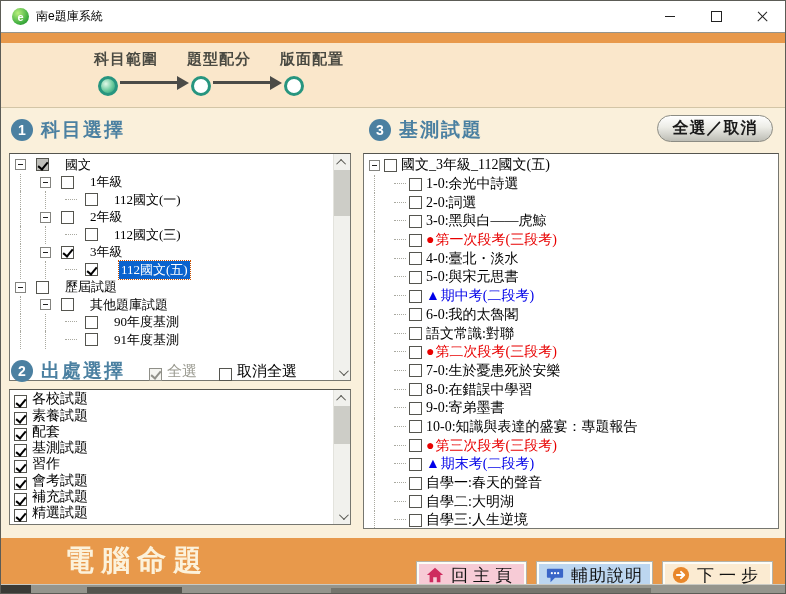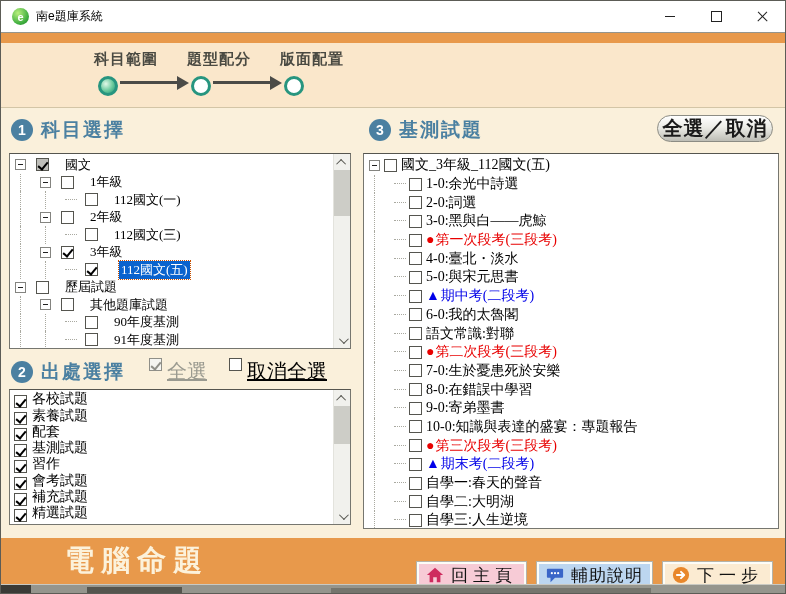--- a/index.html
+++ b/index.html
@@ -31,21 +31,21 @@
   .step.active .step-circle{background:radial-gradient(circle at 35% 35%,#e2f8e8,#67c89b 55%,#1f8f78);}
   .arrow{position:absolute;top:38px;height:3px;background:#4B4B47;}
   .arrow::after{content:"";position:absolute;right:-12px;top:-5.5px;width:0;height:0;
     border-left:12px solid #4B4B47;border-top:7px solid transparent;border-bottom:7px solid transparent;}
 
   
   .sec-h{position:absolute;display:flex;align-items:center;}
   .num{width:22px;height:22px;border-radius:50%;background:#4B80A1;color:#fff;font-weight:bold;
     font-size:14px;display:flex;align-items:center;justify-content:center;flex:none;}
   .sec-title{margin-left:8px;font-size:19px;font-weight:bold;color:#4B80A1;letter-spacing:2px;white-space:nowrap;}
-  .hdr-cb{display:flex;align-items:flex-start;font-size:20px;color:#000;text-decoration:underline;}
+  .hdr-cb{display:flex;align-items:flex-end;font-size:15px;color:#000;}
   .hdr-cb .cb{margin-right:5px;}
   .hdr-cb.disabled{color:#9a9a90;}
 
   
   .panel{position:absolute;background:#fff;border:1px solid #76766f;border-top-color:#55554f;
     box-sizing:border-box;overflow:hidden;}
   .panel-inner{position:absolute;left:1px;top:0;right:18px;bottom:0;overflow:hidden;padding-top:2px;}
   .panel-inner.no-sb{right:1px;}
 
   
@@ -84,21 +84,21 @@
   .marker{margin-right:1px;}
 
   
   .lrow{display:flex;align-items:flex-end;height:16.3px;font-family:"Liberation Serif",serif;font-size:14px;}
   .lrow .cb{margin-left:3px;margin-right:5px;}
   .llabel{color:#000;white-space:nowrap;}
 
   
   .toggle-btn{position:absolute;left:656px;top:114px;width:116px;height:27px;border-radius:14px;
     background:linear-gradient(#ffffff,#ECECE6 45%,#BDBDB5);border:1px solid #8c8c84;
-    font-size:20px;font-weight:bold;color:#1a1a1a;display:flex;align-items:center;justify-content:center;
+    font-size:16px;font-weight:bold;color:#1a1a1a;display:flex;align-items:center;justify-content:center;
     letter-spacing:1px;box-sizing:border-box;cursor:default;}
 
   
   .footer{position:absolute;left:0;top:537px;width:100%;height:46px;background:#E8994B;
     display:flex;align-items:center;}
   .brand{margin-left:64px;font-size:29px;font-weight:bold;color:#FCF2DB;letter-spacing:7px;white-space:nowrap;}
   .fbtns{margin-left:auto;margin-right:12px;display:flex;gap:9px;}
   .fbtn{height:29px;padding:0 9px;display:flex;align-items:center;gap:7px;border:1px solid #b3b3aa;
     box-shadow:inset 0 0 0 2px #fdfdf8;font-size:17px;color:#111;letter-spacing:3px;white-space:nowrap;box-sizing:border-box;margin-top:28px;}
   .fbtn.home-icon{background:#F7CBD6;letter-spacing:5px;}
@@ -152,21 +152,21 @@
       </div>
     <div class="arrow" style="left:119px;width:57px;"></div>
     <div class="arrow" style="left:212px;width:57px;"></div>
   </div>
 
   <div class="sec-h" style="left:10px;top:116px;">
     <span class="num">1</span>
     <span class="sec-title">科目選擇</span>
   </div>
 
-  <div class="panel" style="left:8px;top:152px;width:342px;height:196px;">
+  <div class="panel" style="left:8px;top:152px;width:342px;height:228px;">
     <div class="panel-inner p1" id="subject-tree">
         <div class="trow">
           <span class="indent" style="width: 0px;"></span>
           <span class="exp"></span>
           <span class="cb on partial"></span>
           <span class="tlabel">國文</span>
         </div>
         <div class="trow">
           <span class="guide" style="left: 9px;"></span>
           <span class="indent" style="width: 25px;"></span>

